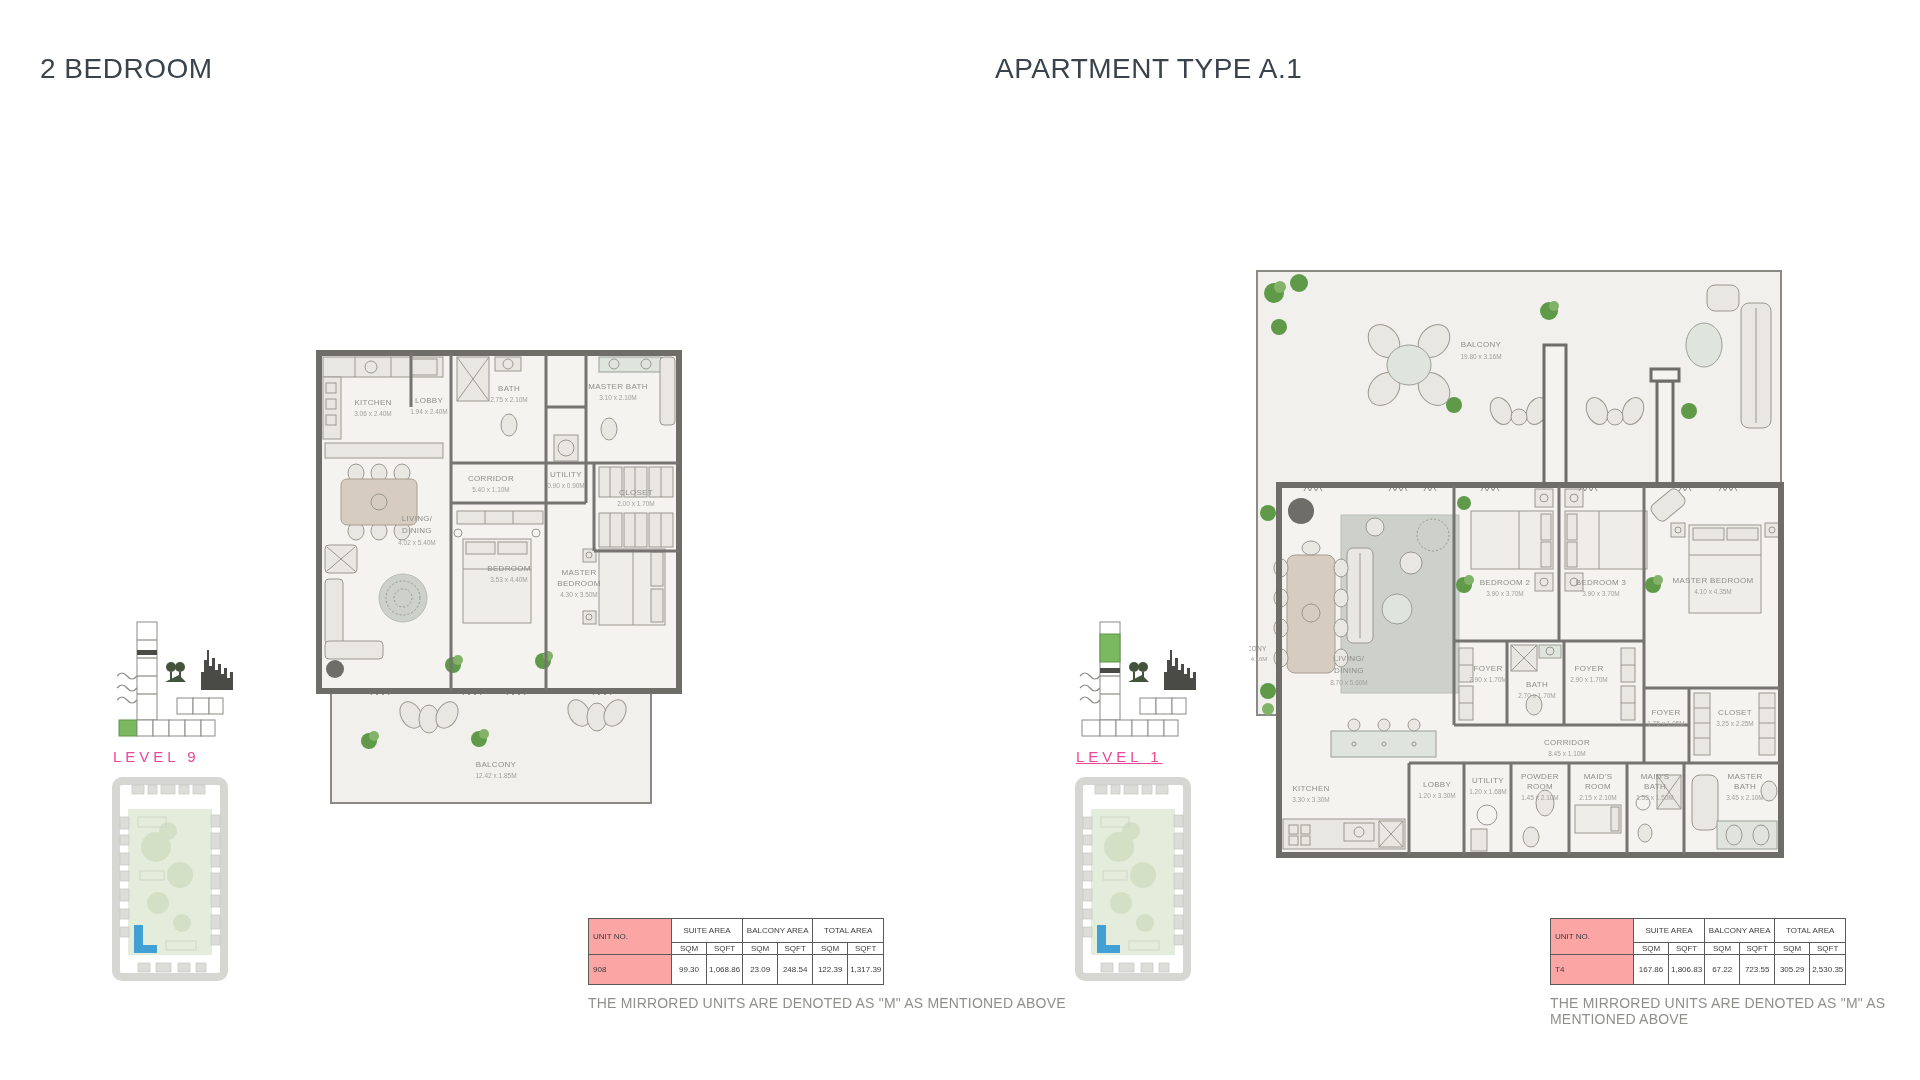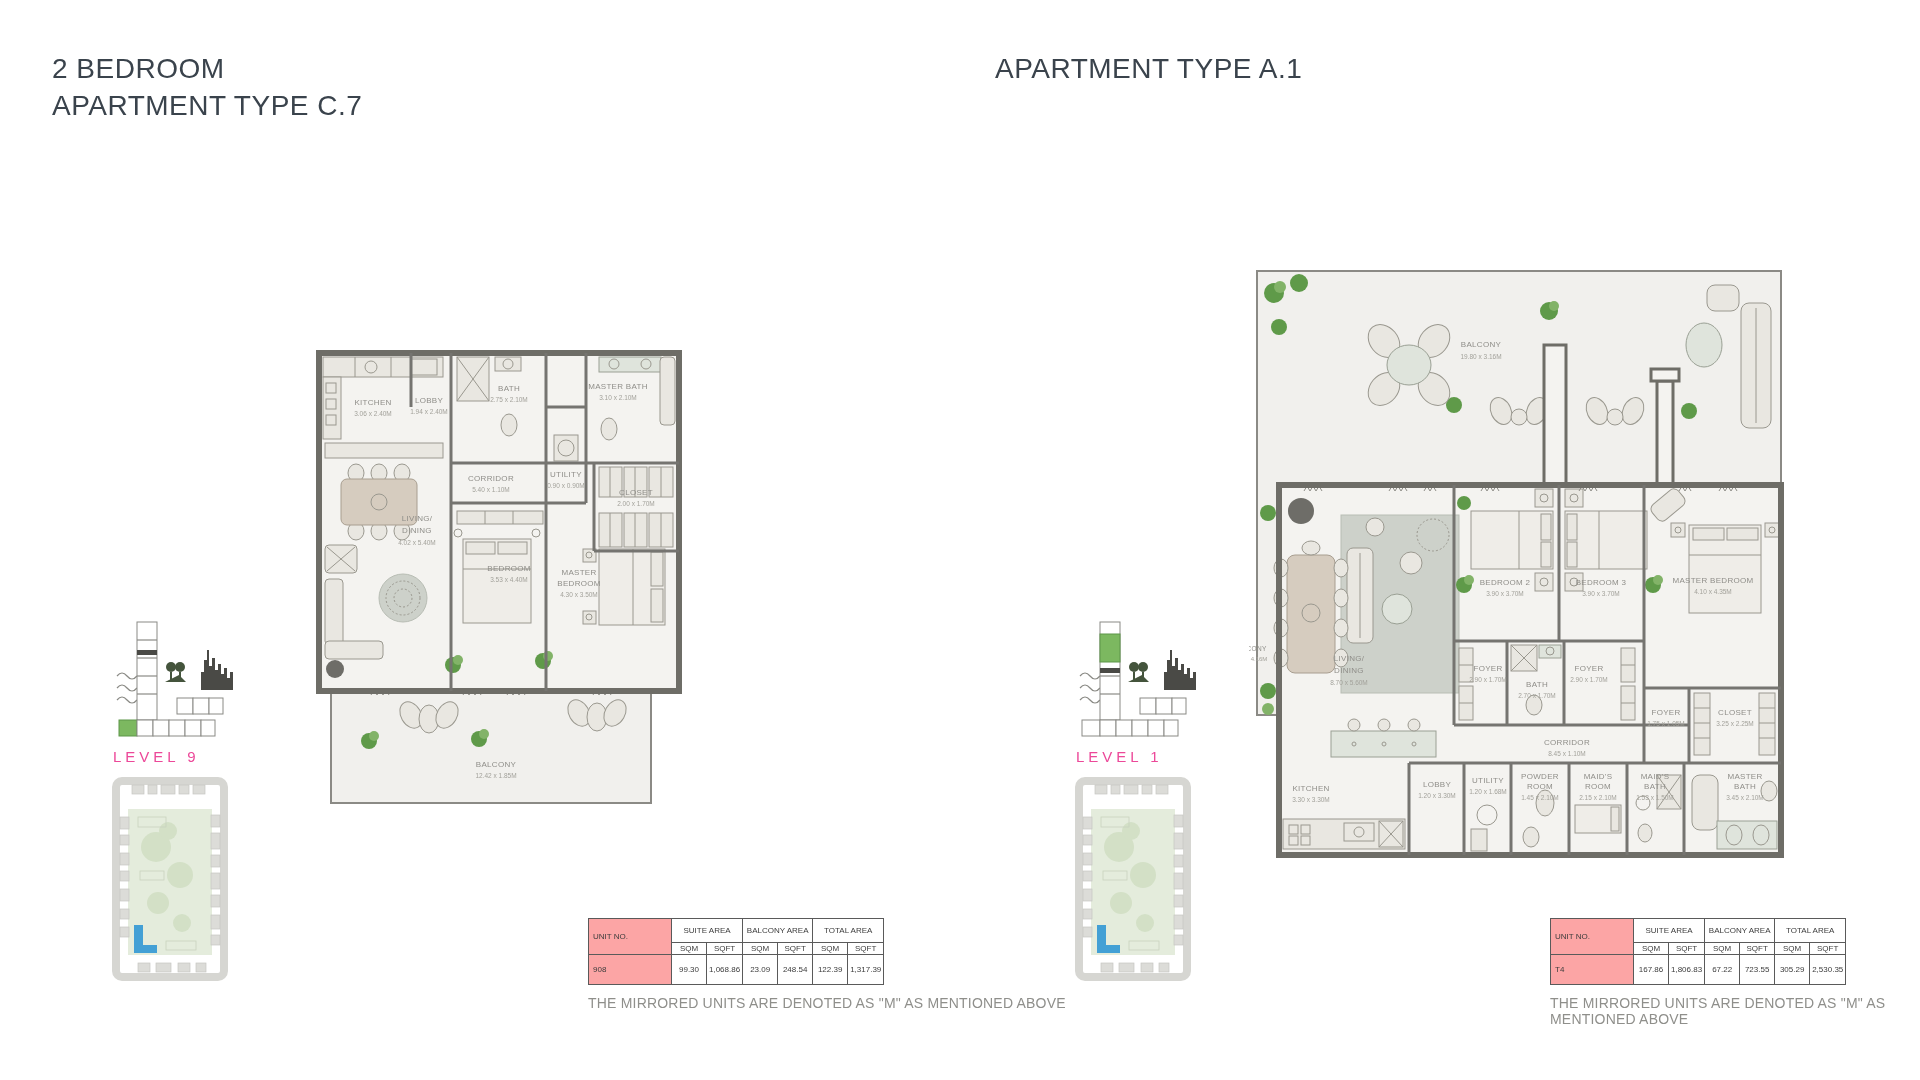--- a/index.html
+++ b/index.html
@@ -52,23 +52,22 @@
   .area-table .val{height:30px;}
   .area-table .uc{width:76px;text-align:left;background:#fca5a5;padding-left:4px;}
   .area-table .vc{width:30px;}
   .note{position:absolute;font-size:14px;color:#8f8f8b;letter-spacing:.2px;}
 </style>
 </head>
 <body>
 
 <div id="page">
 
-  <div class="title" style="left:52px;top:50px;">
+  <div class="title" style="left:40px;top:50px;">
     <div>2 BEDROOM</div>
-    <div>APARTMENT TYPE C.7</div>
   </div>
 
   <svg class="plan" style="left:311px;top:343px;width:378px;height:492px" viewBox="0 0 378 492">
 
     <rect class="floor" x="8" y="10" width="360" height="338"></rect>
     <rect class="floor2" x="20" y="348" width="320" height="112"></rect>
 
     <path class="w2" d="M20,348 V460 H340 V348"></path>
 
     <g>
@@ -579,21 +578,21 @@
     </g>
     <g>
       <circle class="kp-tree" cx="58" cy="47" r="5"></circle>
         <circle class="kp-tree" cx="67" cy="47" r="5"></circle>
       <rect class="kp-tree" x="57" y="52" width="2" height="8"></rect>
         <rect class="kp-tree" x="66" y="52" width="2" height="8"></rect>
       <polygon class="kp-tree" points="52,62 73,62 66,55"></polygon>
     </g>
     <polygon class="kp-dark" points="88,70 88,52 91,52 91,40 94,40 94,30 96,30 96,46 99,46 99,38 102,38 102,50 105,50 105,44 108,44 108,54 111,54 111,48 114,48 114,58 117,58 117,52 120,52 120,70"></polygon>
   </svg>
-  <div class="level-label" style="left:1076px;top:748px;">LEVEL 1</div>
+  <div class="level-label" style="left:1076px;top:748px;text-decoration:underline;">LEVEL 1</div>
 
   <svg class="sm" style="left:1071px;top:775px;width:125px;height:210px" viewBox="0 0 125 210">
     <rect class="sm-road" x="8" y="6" width="108" height="196" rx="6"></rect>
     <rect class="sm-green" x="20" y="34" width="84" height="146"></rect>
     <g>
       <circle class="sm-blob" cx="48" cy="72" r="15"></circle>
         <circle class="sm-blob" cx="72" cy="100" r="13"></circle>
       <circle class="sm-blob" cx="50" cy="128" r="11"></circle>
         <circle class="sm-blob" cx="74" cy="148" r="9"></circle>
       <circle class="sm-blob" cx="60" cy="56" r="9"></circle>

